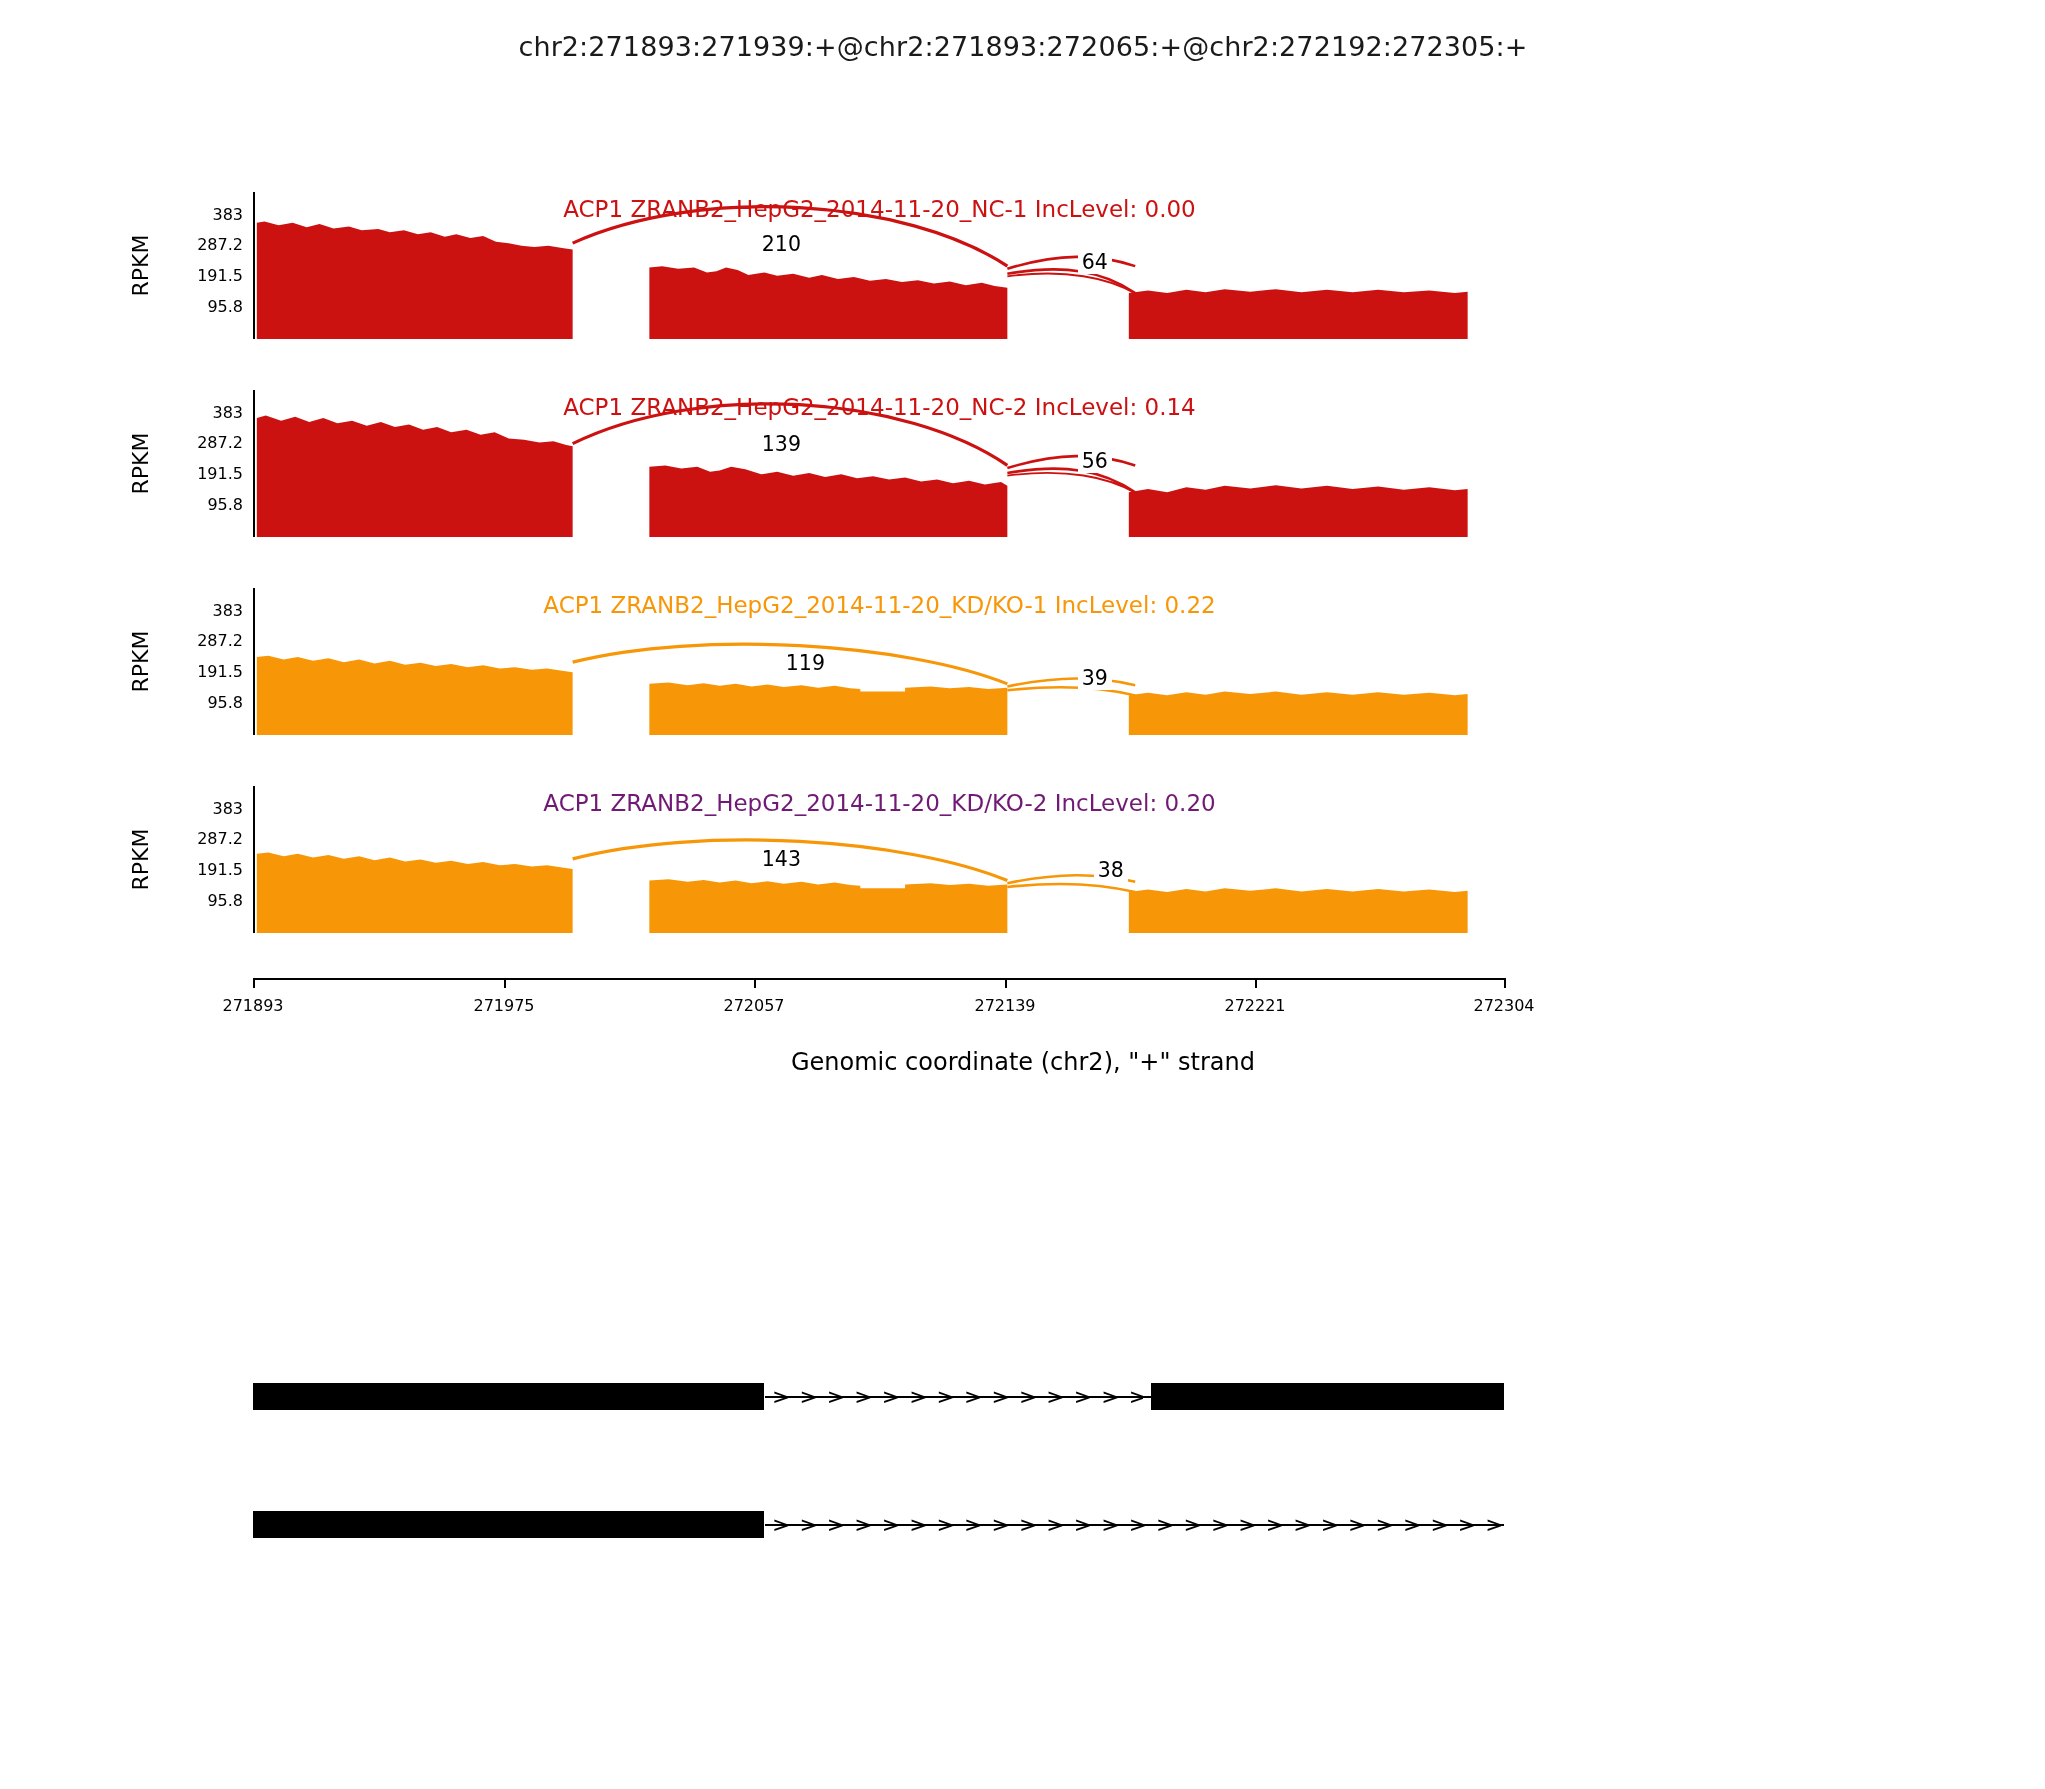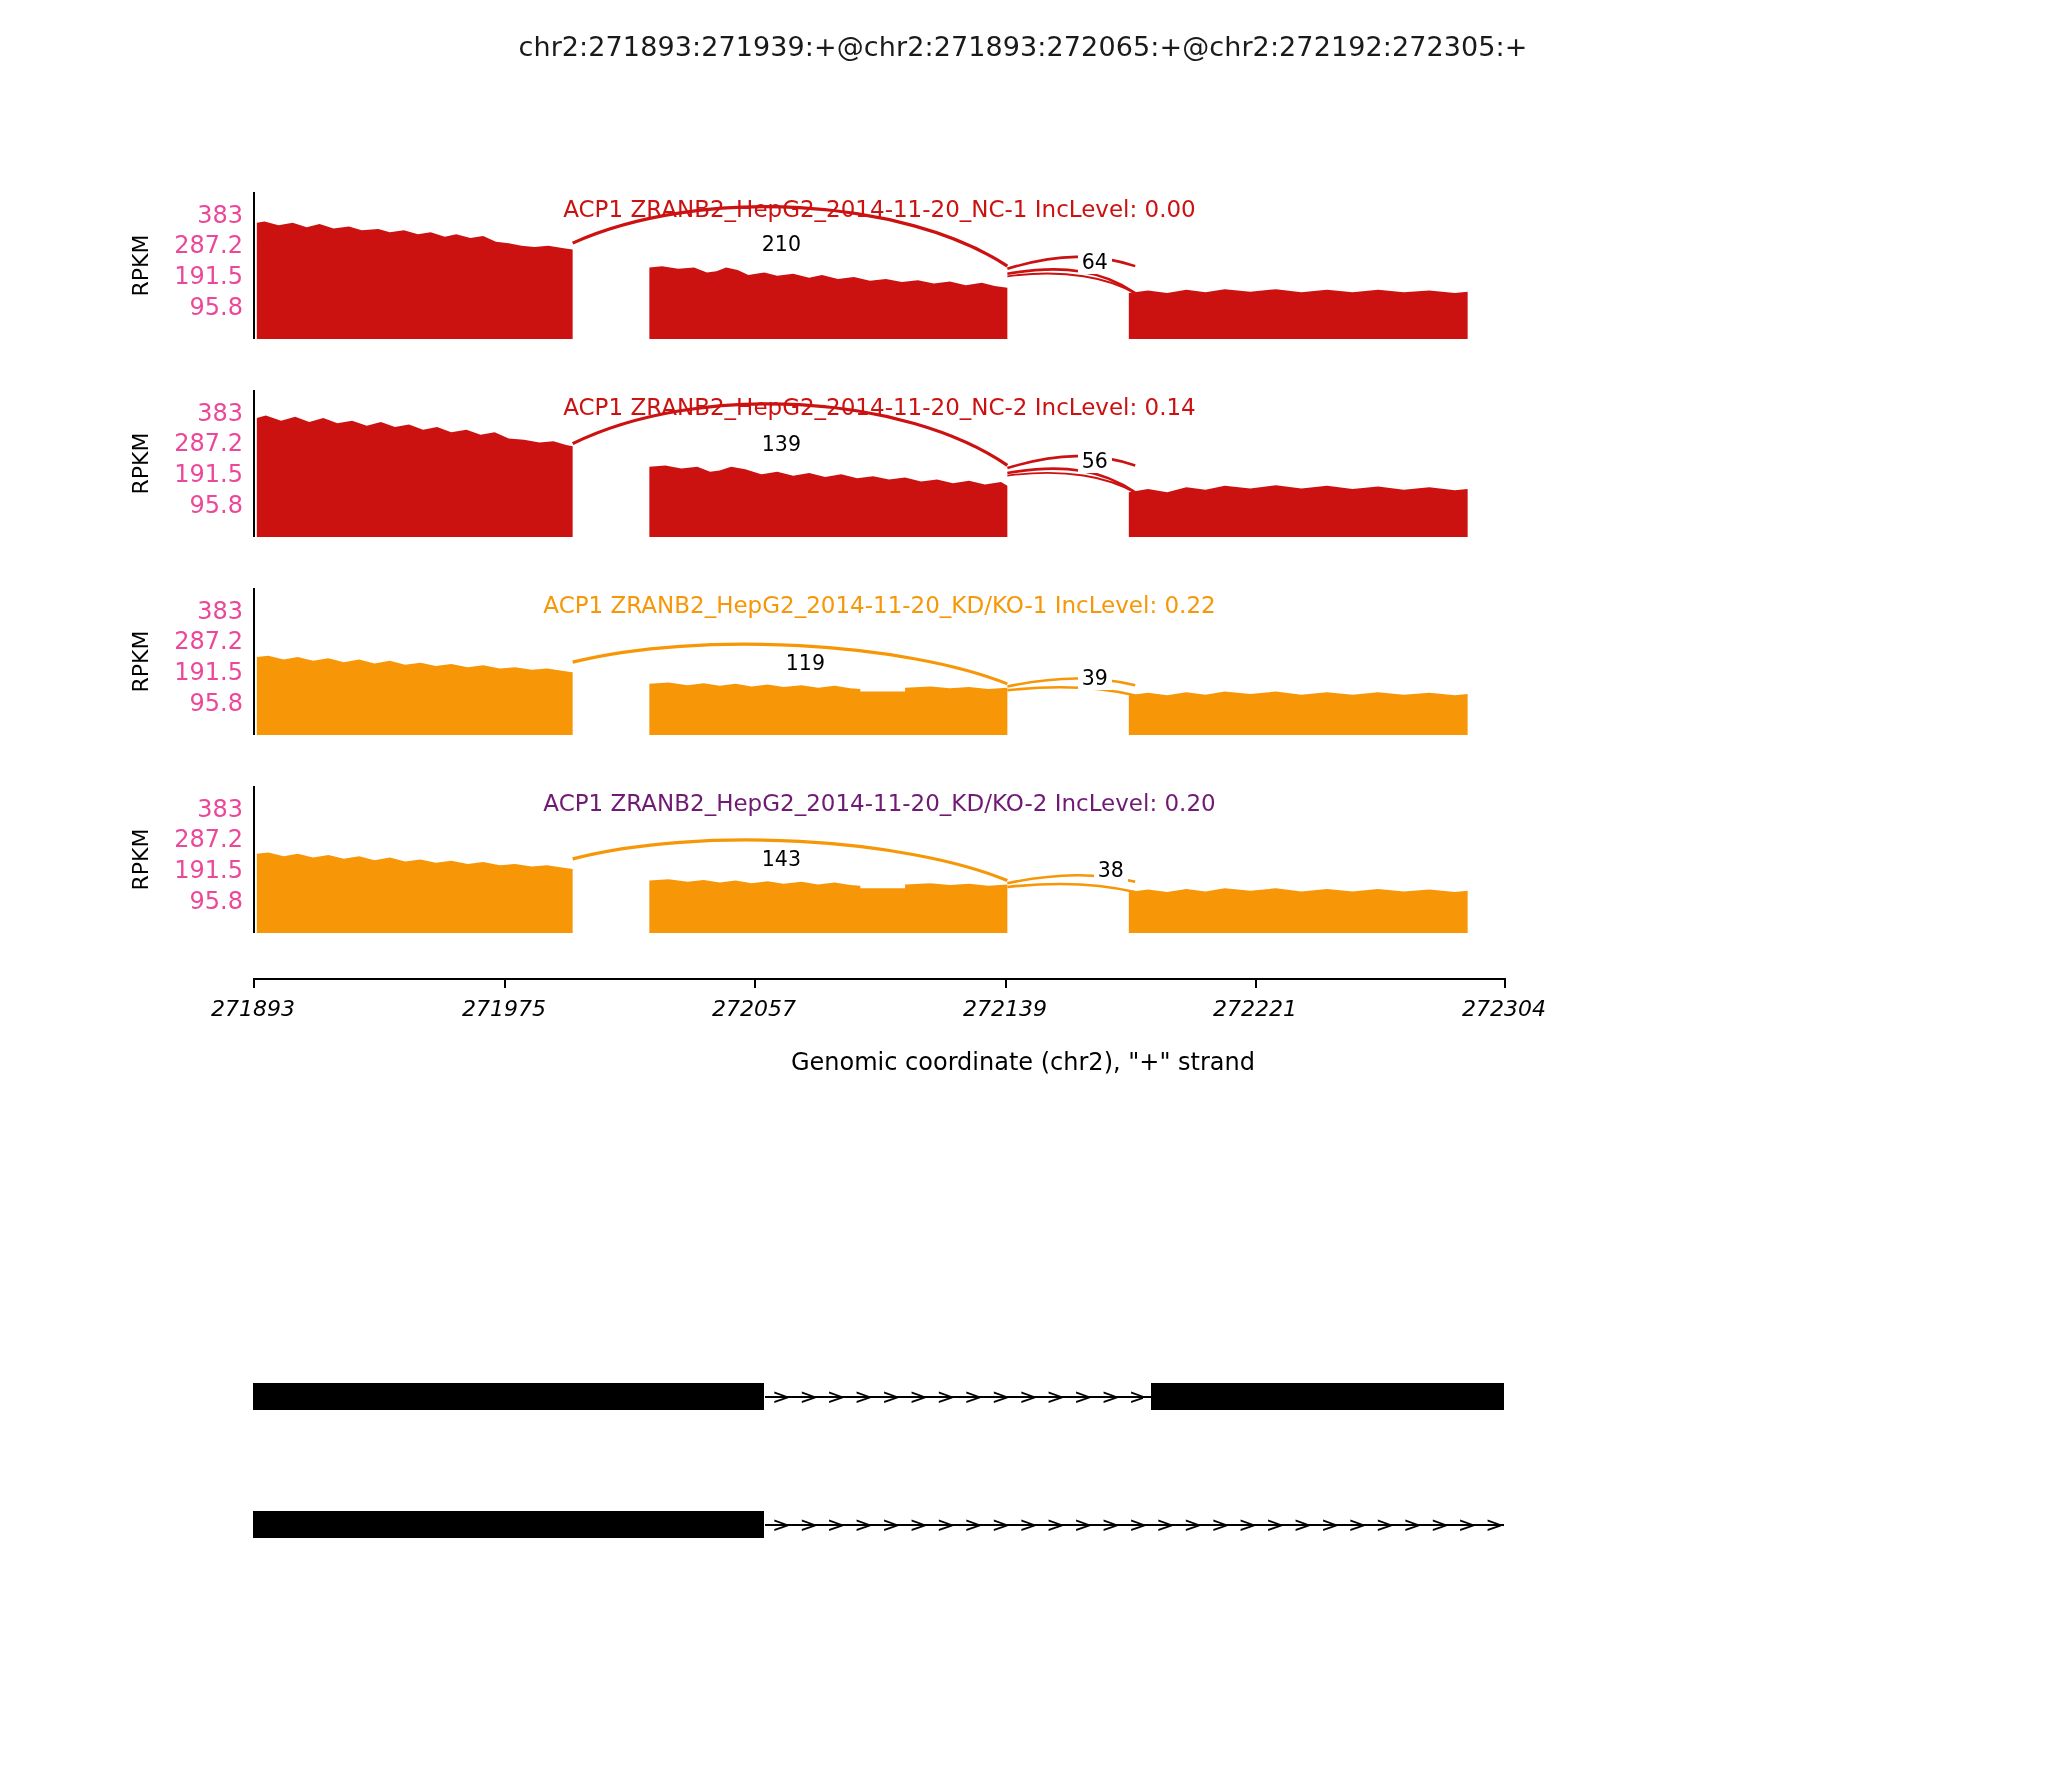--- a/index.html
+++ b/index.html
@@ -52,24 +52,24 @@
   .panel .yticks {
     position: absolute;
     left: 141px;
     top: 0;
     width: 102px;
     height: 147px;
   }
   .panel .ytick {
     position: absolute;
     right: 0;
-    font-size: 24px;
+    font-size: 16px;
     line-height: 22px;
     text-align: right;
-    color: #ec4899;
+    color: #000000;
     white-space: nowrap;
   }
   .panel .plotarea {
     position: absolute;
     left: 253px;
     top: 0;
     width: 1253px;
     height: 147px;
   }
   .panel .axis-line {
@@ -116,25 +116,24 @@
   #xaxis .xtickmark {
     position: absolute;
     top: 0;
     width: 1.9px;
     height: 10.2px;
     background: #000;
   }
   #xaxis .xticklabel {
     position: absolute;
     top: 18px;
-    font-size: 22px;
+    font-size: 16px;
     color: #000;
     transform: translateX(-50%);
     white-space: nowrap;
-    font-style: italic;
   }
   #xaxis-title {
     position: absolute;
     left: 0;
     top: 1048px;
     width: 2046px;
     text-align: center;
     font-size: 24px;
     color: #000;
   }

